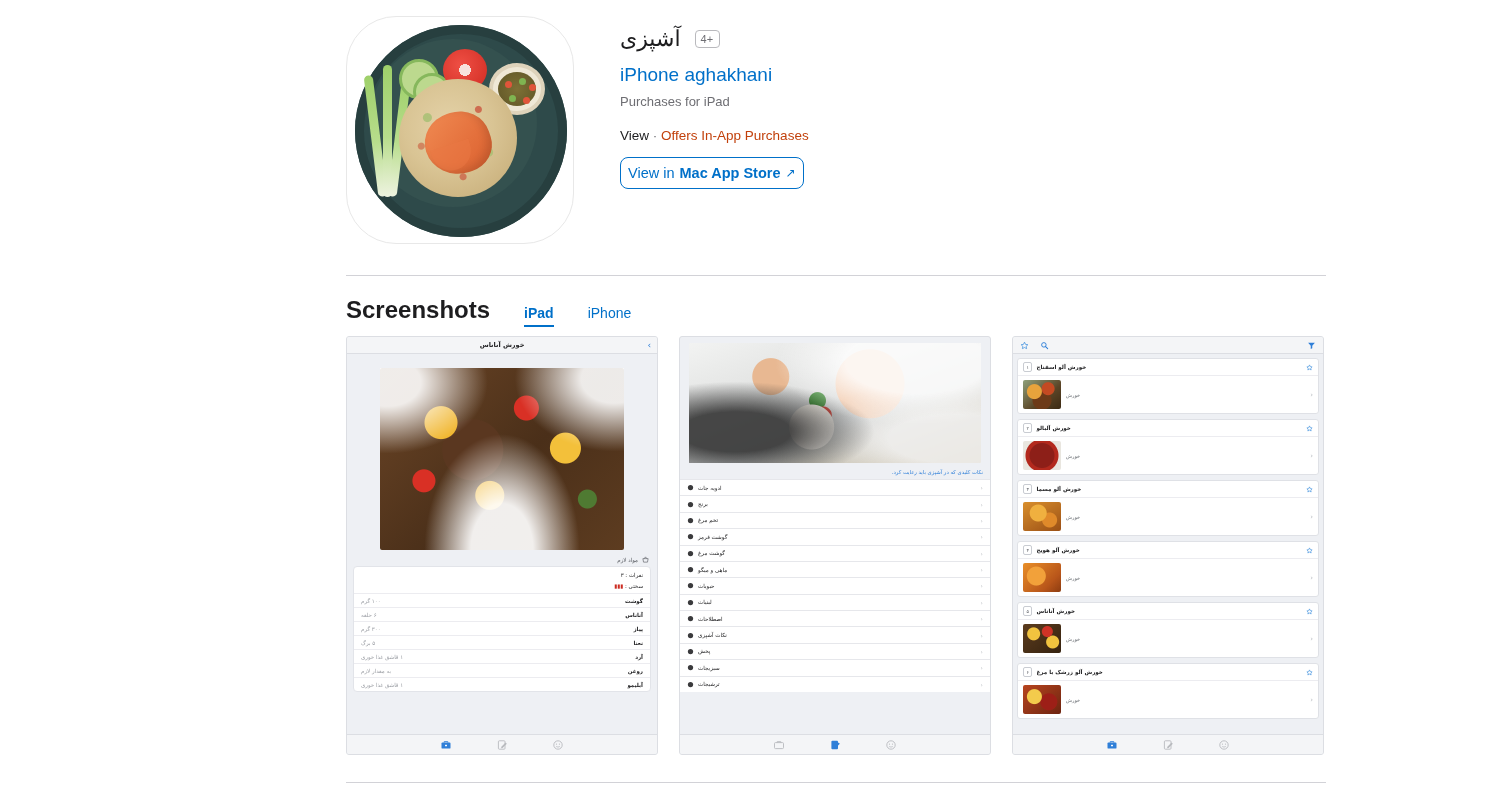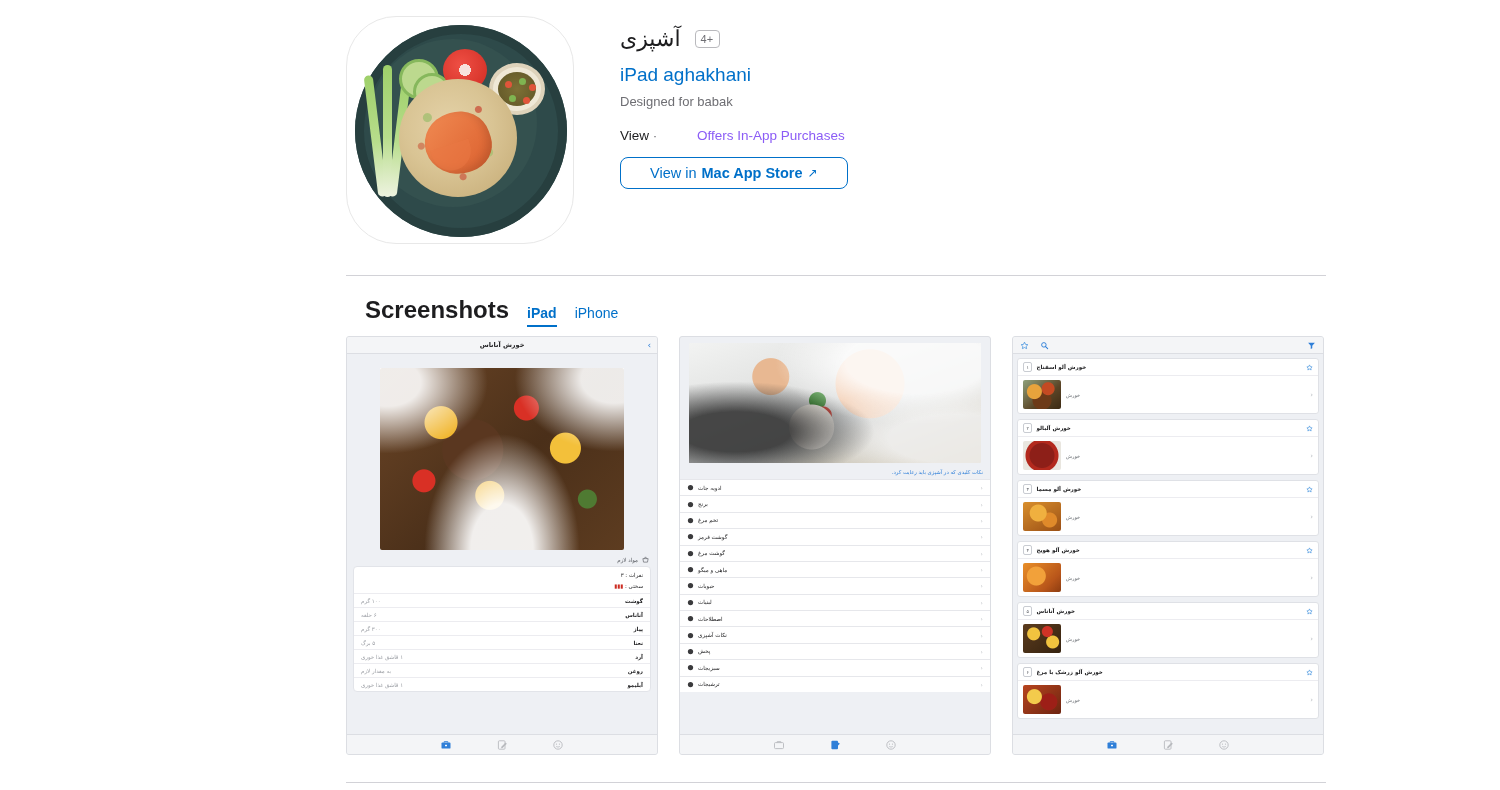--- a/index.html
+++ b/index.html
@@ -95,36 +95,36 @@
   .title-row { display: flex; align-items: center; gap: 14px; }
   .app-title { font-size: 22px; color: #1d1d1f; direction: rtl; font-weight: 400; }
   .age-badge {
     font-size: 11px; color: #6e6e73; border: 1px solid #b9b9bd;
     border-radius: 4px; padding: 1px 5px; line-height: 14px; letter-spacing:.2px;
   }
   .dev-name { font-size: 19px; color: #0070c9; margin-top: 12px; }
   .designed-for { font-size: 13px; color: #6e6e73; margin-top: 8px; }
   .price-line { font-size: 13.5px; color: #1d1d1f; margin-top: 19px; }
   .price-line .sep { color: #6e6e73; }
-  .price-line .iap { color: #8b5cf6; margin-left: 36px; }
+  .price-line .iap { color: #c2410c; }
   .store-btn {
     display: inline-flex; align-items: center; gap: 5px; margin-top: 14px;
     border: 1px solid #0070c9; border-radius: 8px;
-    padding: 7px 29px; font-size: 14.5px; color: #0070c9; background: #fff;
+    padding: 7px 7px; font-size: 14.5px; color: #0070c9; background: #fff;
     cursor: pointer;
   }
   .store-btn b { font-weight: 700; text-align: right; }
   .store-btn .arr { font-size: 12px; }
 
   .rule { position: absolute; left: 346px; width: 980px; height: 1px; background: #d2d2d7; }
   .rule.top { top: 275px; }
   .rule.bottom { top: 782px; }
 
   
-  .shots-head { position: absolute; left: 365px; top: 296px; display: flex; align-items: baseline; gap: 18px; }
+  .shots-head { position: absolute; left: 346px; top: 296px; display: flex; align-items: baseline; gap: 34px; }
   .shots-title { font-size: 24px; font-weight: 700; color: #1d1d1f; }
   .shot-tab { font-size: 14px; color: #0070c9; padding-bottom: 4px; cursor: pointer; }
   .shot-tab.active { border-bottom: 2px solid #0070c9; font-weight: 600; }
 
   .shots-row { position: absolute; left: 346px; top: 336px; display: flex; gap: 21px; }
   .shot {
     width: 312px; height: 419px; background: #eef0f4;
     border: 1px solid #dcdee3; border-radius: 3px; overflow: hidden;
     display: flex; flex-direction: column; direction: rtl;
     font-family: "DejaVu Sans", sans-serif;
@@ -293,22 +293,22 @@
         </div>
       <div class="rice"></div>
       <div class="shrimp"></div>
     </div>
 
     <div class="app-meta">
       <div class="title-row">
         <div class="app-title">آشپزی</div>
         <div class="age-badge">4+</div>
       </div>
-      <div class="dev-name">iPad aghakhani</div>
-      <div class="designed-for">Designed for babak</div>
+      <div class="dev-name">iPhone aghakhani</div>
+      <div class="designed-for">Purchases for iPad</div>
       <div class="price-line">
         <span>View</span>
         <span class="sep">·</span>
         <span class="iap">Offers In-App Purchases</span>
       </div>
       <div class="store-btn">
         <span>View in </span>
           <b>Mac App Store</b>
         <span class="arr">↗</span>
       </div>

